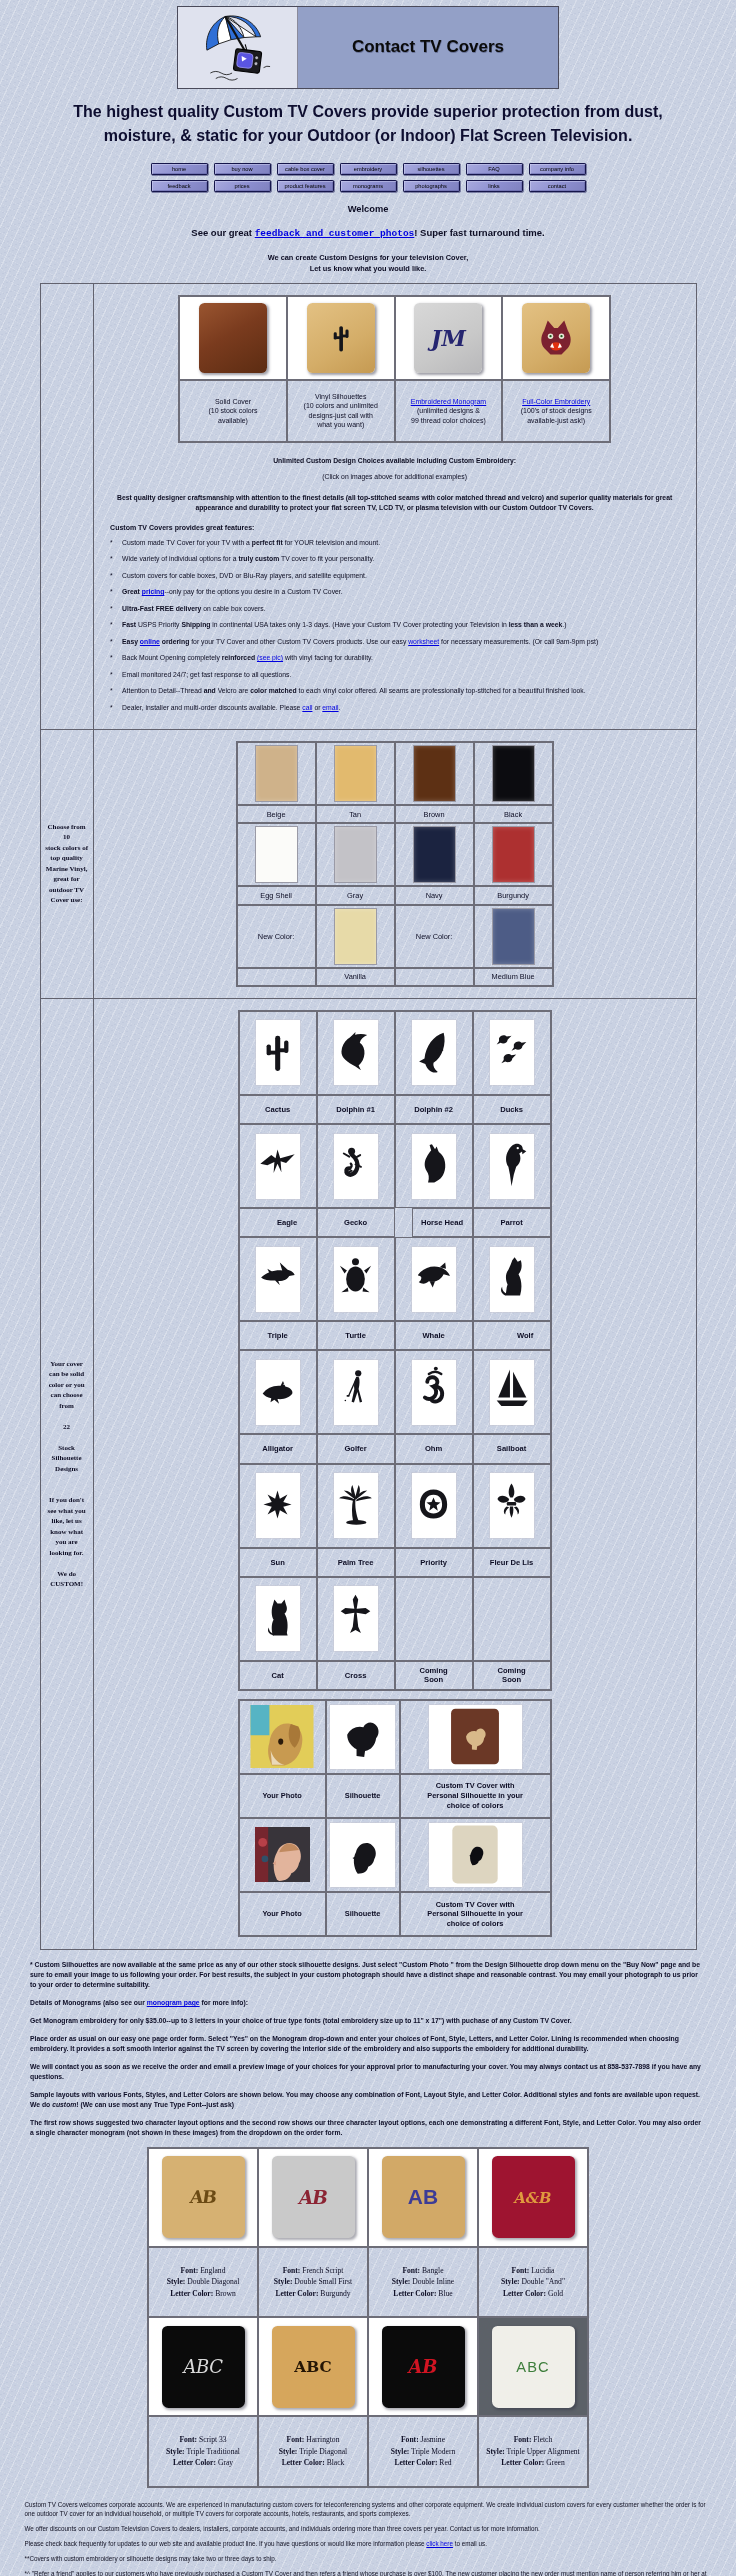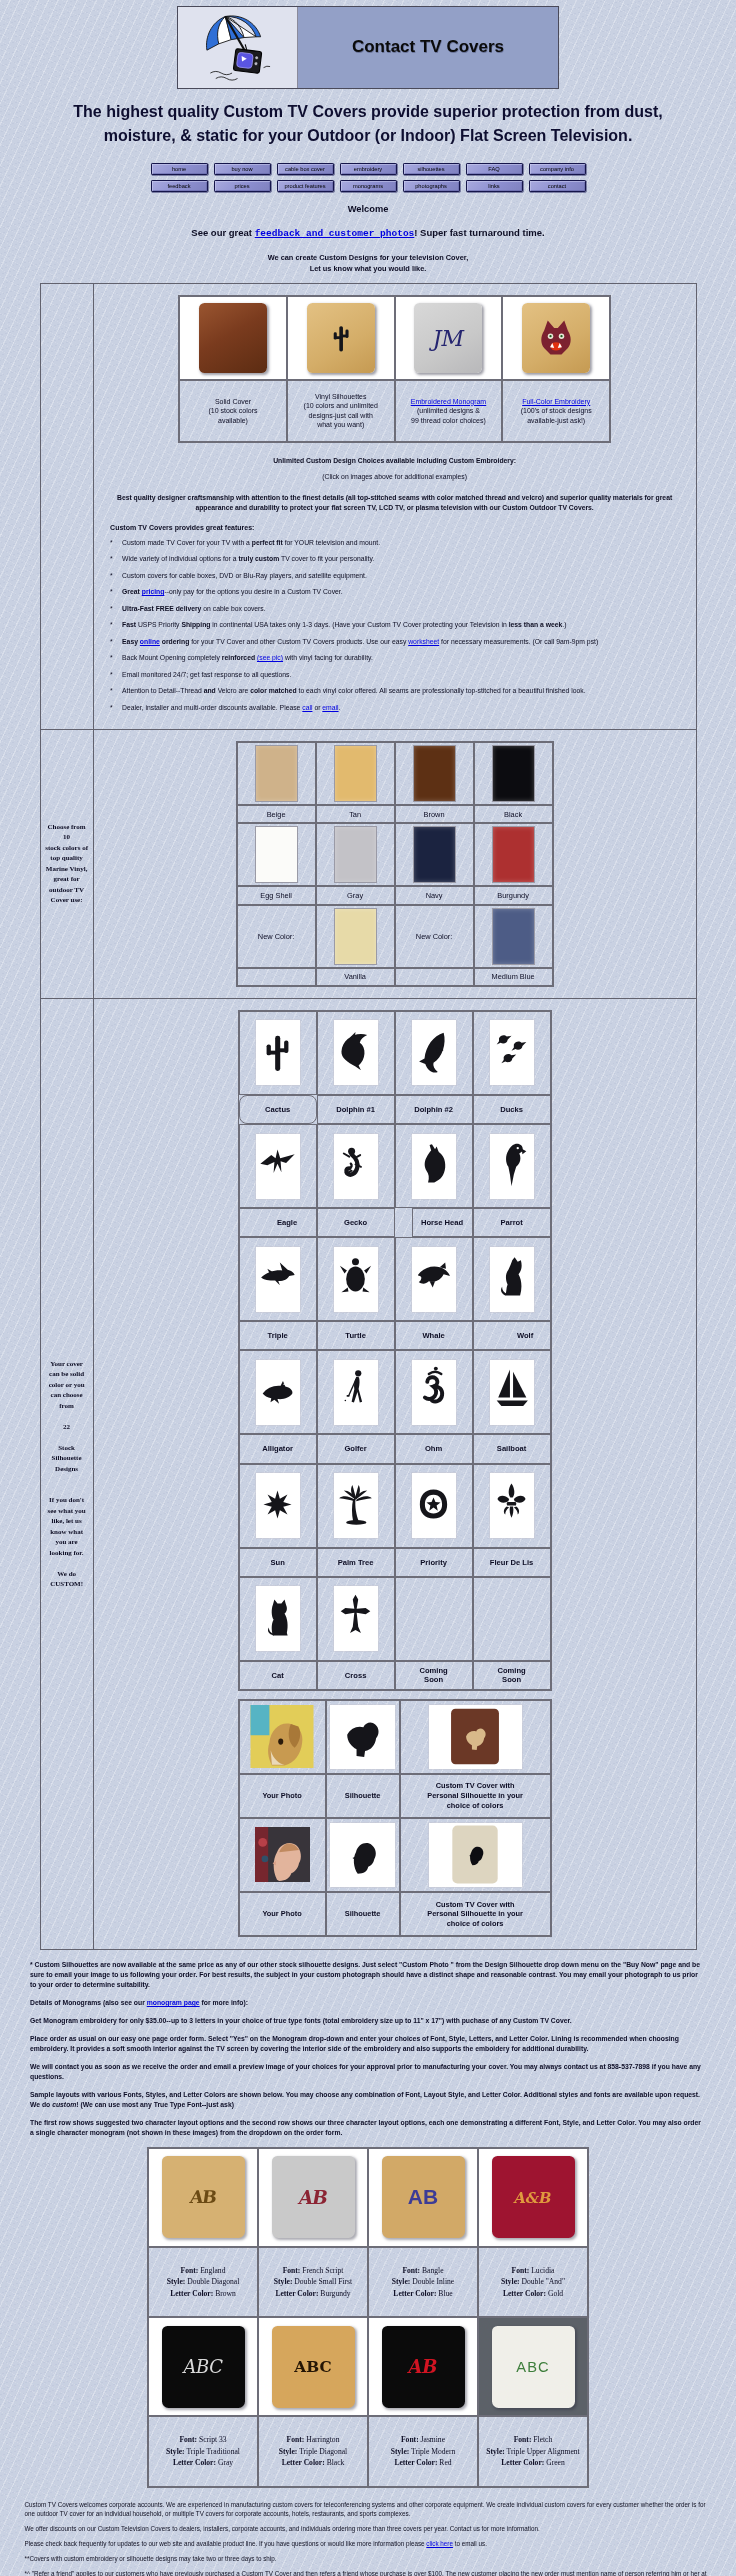--- a/index.html
+++ b/index.html
@@ -49,21 +49,21 @@
   
   .ptable{width:431px;margin:8.7px auto 0;display:grid;grid-template-columns:repeat(4,1fr);border:0.5px solid #6d6d78;background:transparent;}
   .pimg{border:0.5px solid #6d6d78;height:82px;background:#fff;display:flex;align-items:center;justify-content:center;cursor:pointer;}
   .pcap{border:0.5px solid #6d6d78;min-height:55px;display:flex;align-items:center;justify-content:center;
     font-size:7px;text-align:center;line-height:1.35;padding:2.2px;white-space:pre-line;}
   .cover{border-radius:5.5px;box-shadow:1.1px 1.6px 2.7px rgba(40,40,60,.45);display:flex;align-items:center;justify-content:center;}
   .cover.sq{width:68px;height:70px;}
   .cover.brown{background:linear-gradient(150deg,#9a5530 0%,#7a3b1e 45%,#5c2c12 100%);}
   .cover.tan{background:linear-gradient(150deg,#e3c183 0%,#d4ad68 60%,#c59a52 100%);}
   .cover.gray{background:linear-gradient(150deg,#d8d8d8 0%,#c8c8c8 60%,#b8b8ba 100%);}
-  .jm{font-family:"DejaVu Serif","Liberation Serif",serif;font-style:italic;font-weight:normal;font-size:22px;color:#252570;}
+  .jm{font-family:"DejaVu Serif","Liberation Serif",serif;font-style:italic;font-weight:bold;font-size:22px;color:#252570;}
 
   
   .features{padding:7.6px 16.4px 2.2px;font-size:6.8px;color:#0d0d22;}
   .fp{margin:6px 0;line-height:1.45;}
   .ctr{text-align:center;font-weight:bold;}
   .ctr2{text-align:center;}
   .fhead{font-weight:bold;font-size:7px;margin-top:11px;}
   .bullet{display:flex;margin:7px 0;line-height:1.4;}
   .bullet .star{width:12px;min-width:12px;text-align:left;}
 
@@ -400,21 +400,21 @@
               <div class="tile">
                 <svg viewBox="0 0 100 140" width="39" height="60" fill="#15151a" xmlns="http://www.w3.org/2000/svg">
                   <g>
                     <path d="M18,32 C22,24 32,22 38,28 L50,26 L40,36 C40,44 30,48 22,44 L12,48 L18,40 Z"></path>
                     <path d="M56,48 C60,40 70,38 76,44 L88,42 L78,52 C78,60 68,64 60,60 L50,64 L56,56 Z"></path>
                     <path d="M30,80 C34,72 44,70 50,76 L62,74 L52,84 C52,92 42,96 34,92 L24,96 L30,88 Z"></path>
                   </g>
                 </svg>
               </div>
             </div>
-            <div class="scap" style="white-space: pre-line; border-radius: 8px;">Cactus</div>
+            <div class="scap" style="white-space: pre-line;">Cactus</div>
             <div class="scap" style="white-space: pre-line;">Dolphin #1</div>
             <div class="scap" style="white-space: pre-line;">Dolphin #2</div>
             <div class="scap" style="white-space: pre-line;">Ducks</div>
             <div class="simg">
               <div class="tile">
                 <svg viewBox="0 0 100 140" width="39" height="60" fill="#15151a" xmlns="http://www.w3.org/2000/svg">
                   <path d="M6,64 L34,42 L45,50 L50,28 L57,50 L94,40 L72,62 L58,58 L60,86 L50,64 L40,88 L42,60 L24,68 Z"></path>
                 </svg>
               </div>
             </div>

